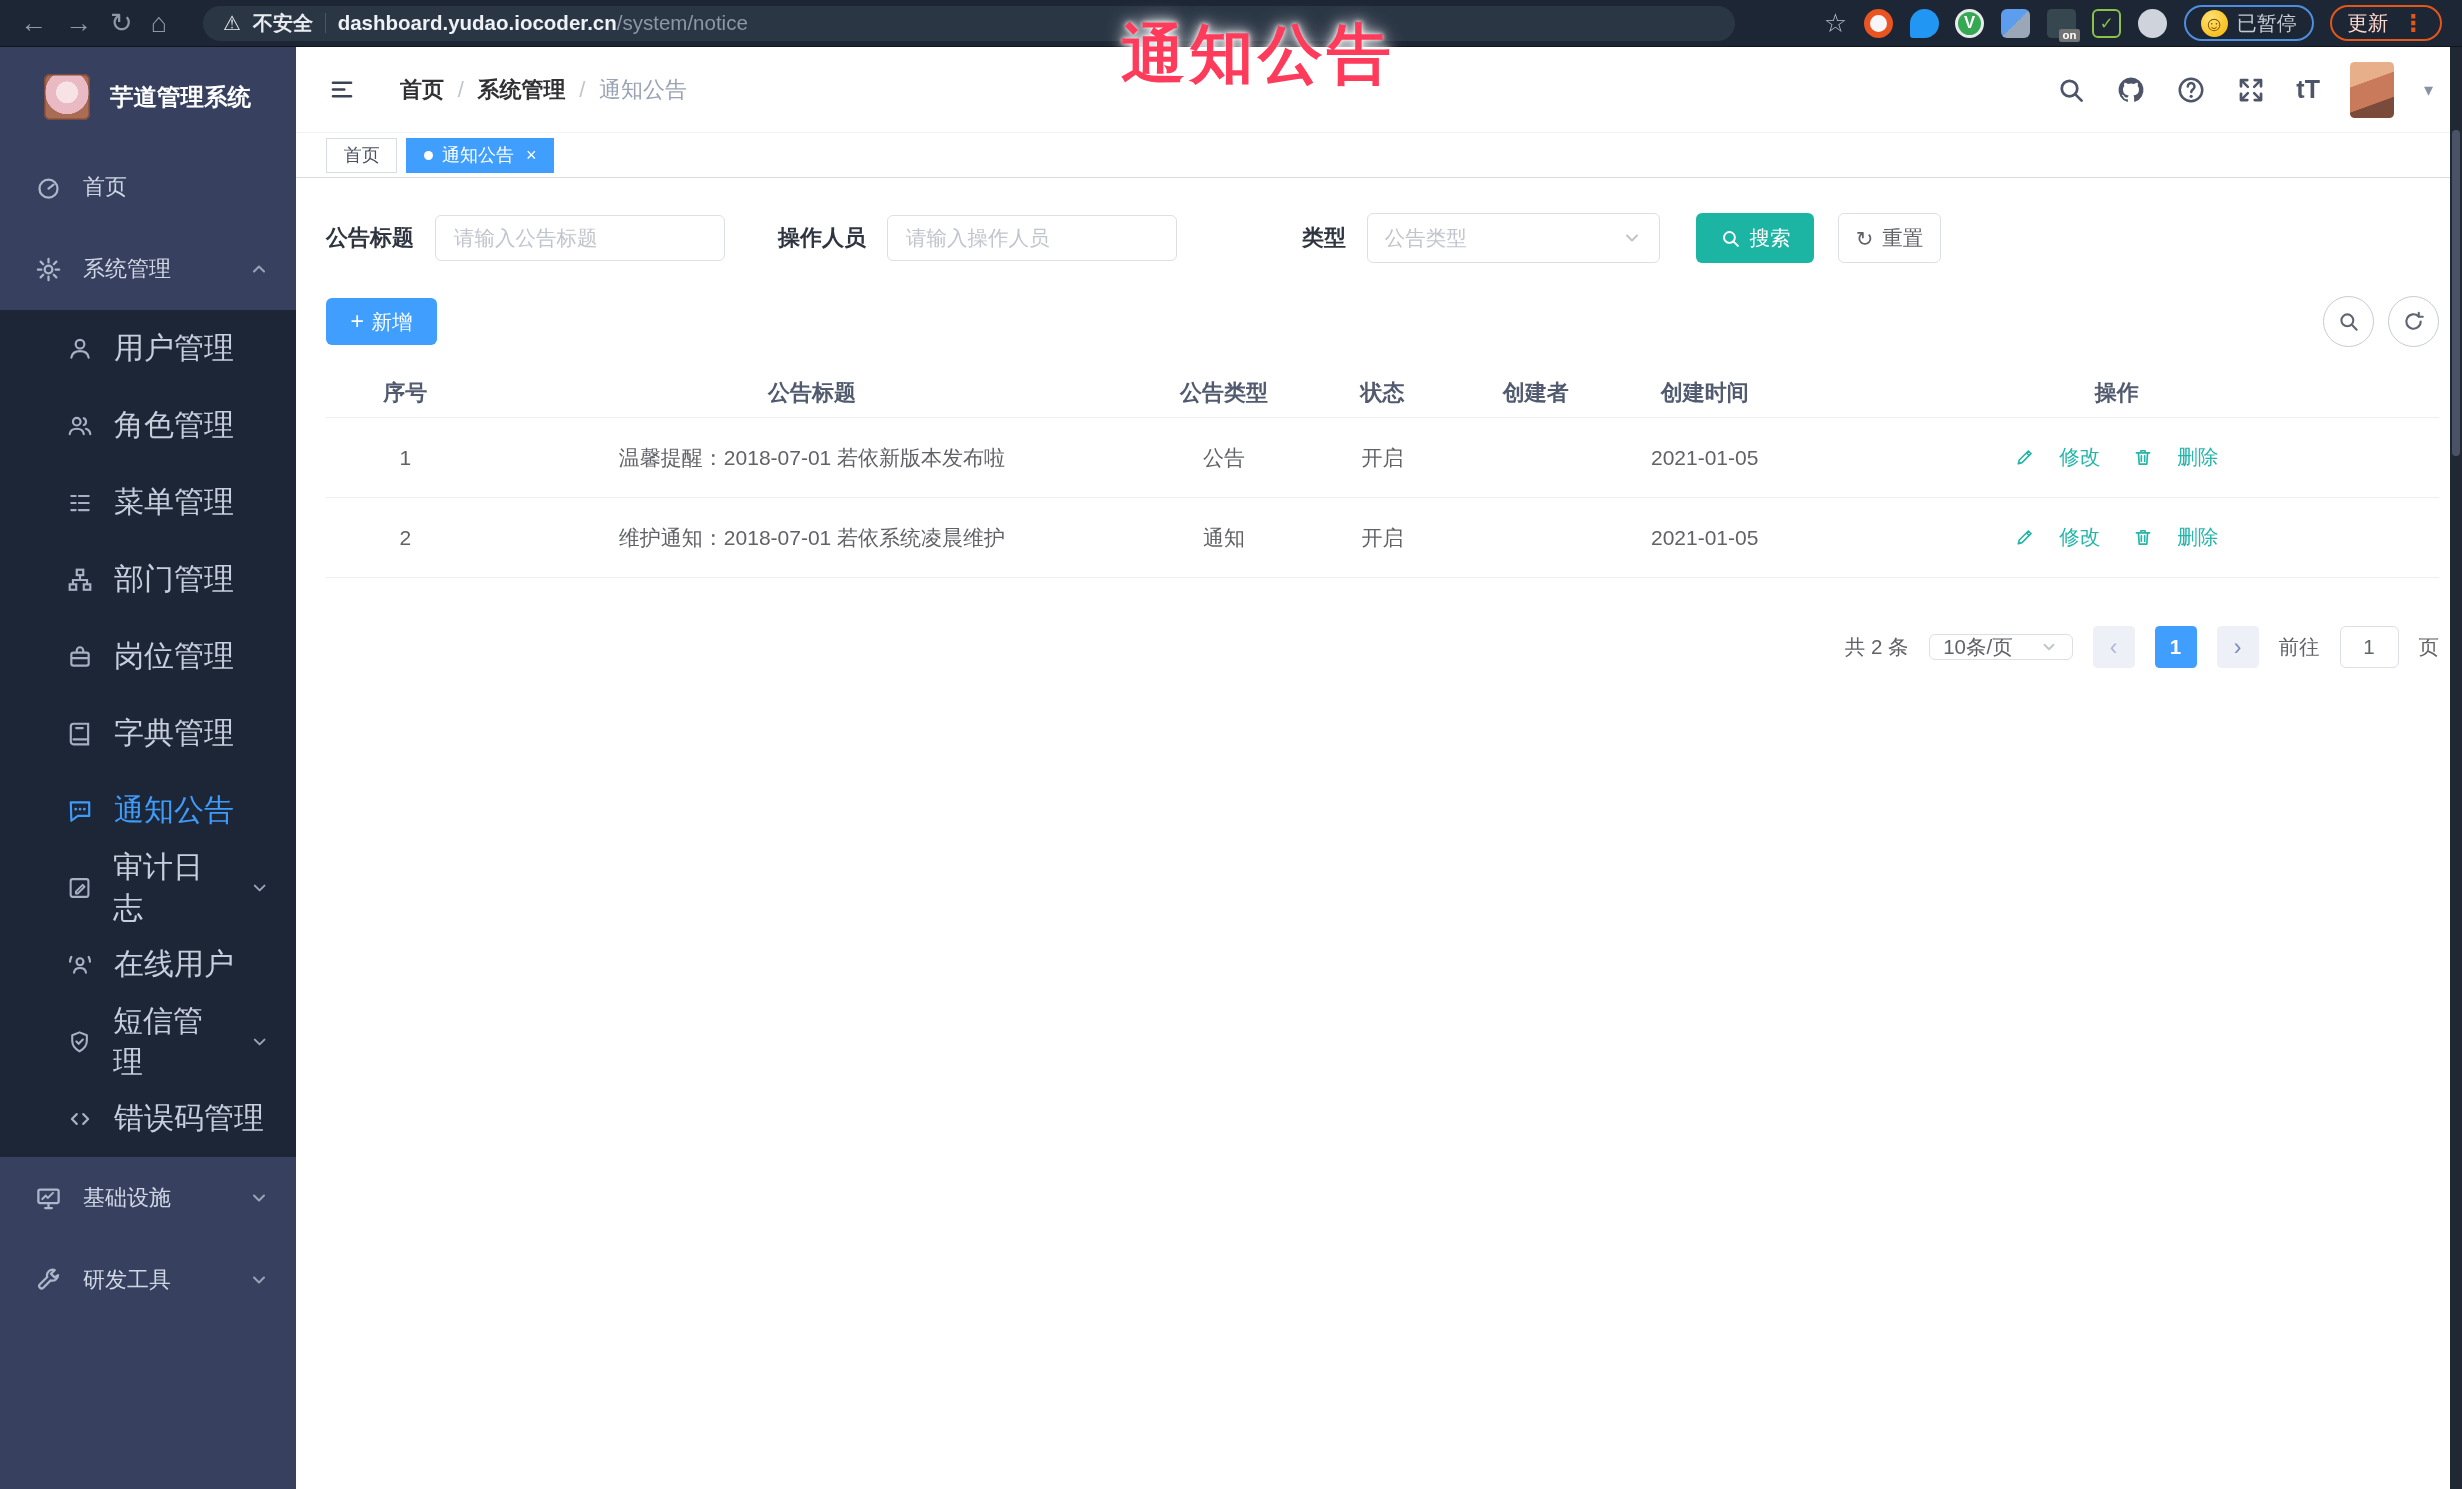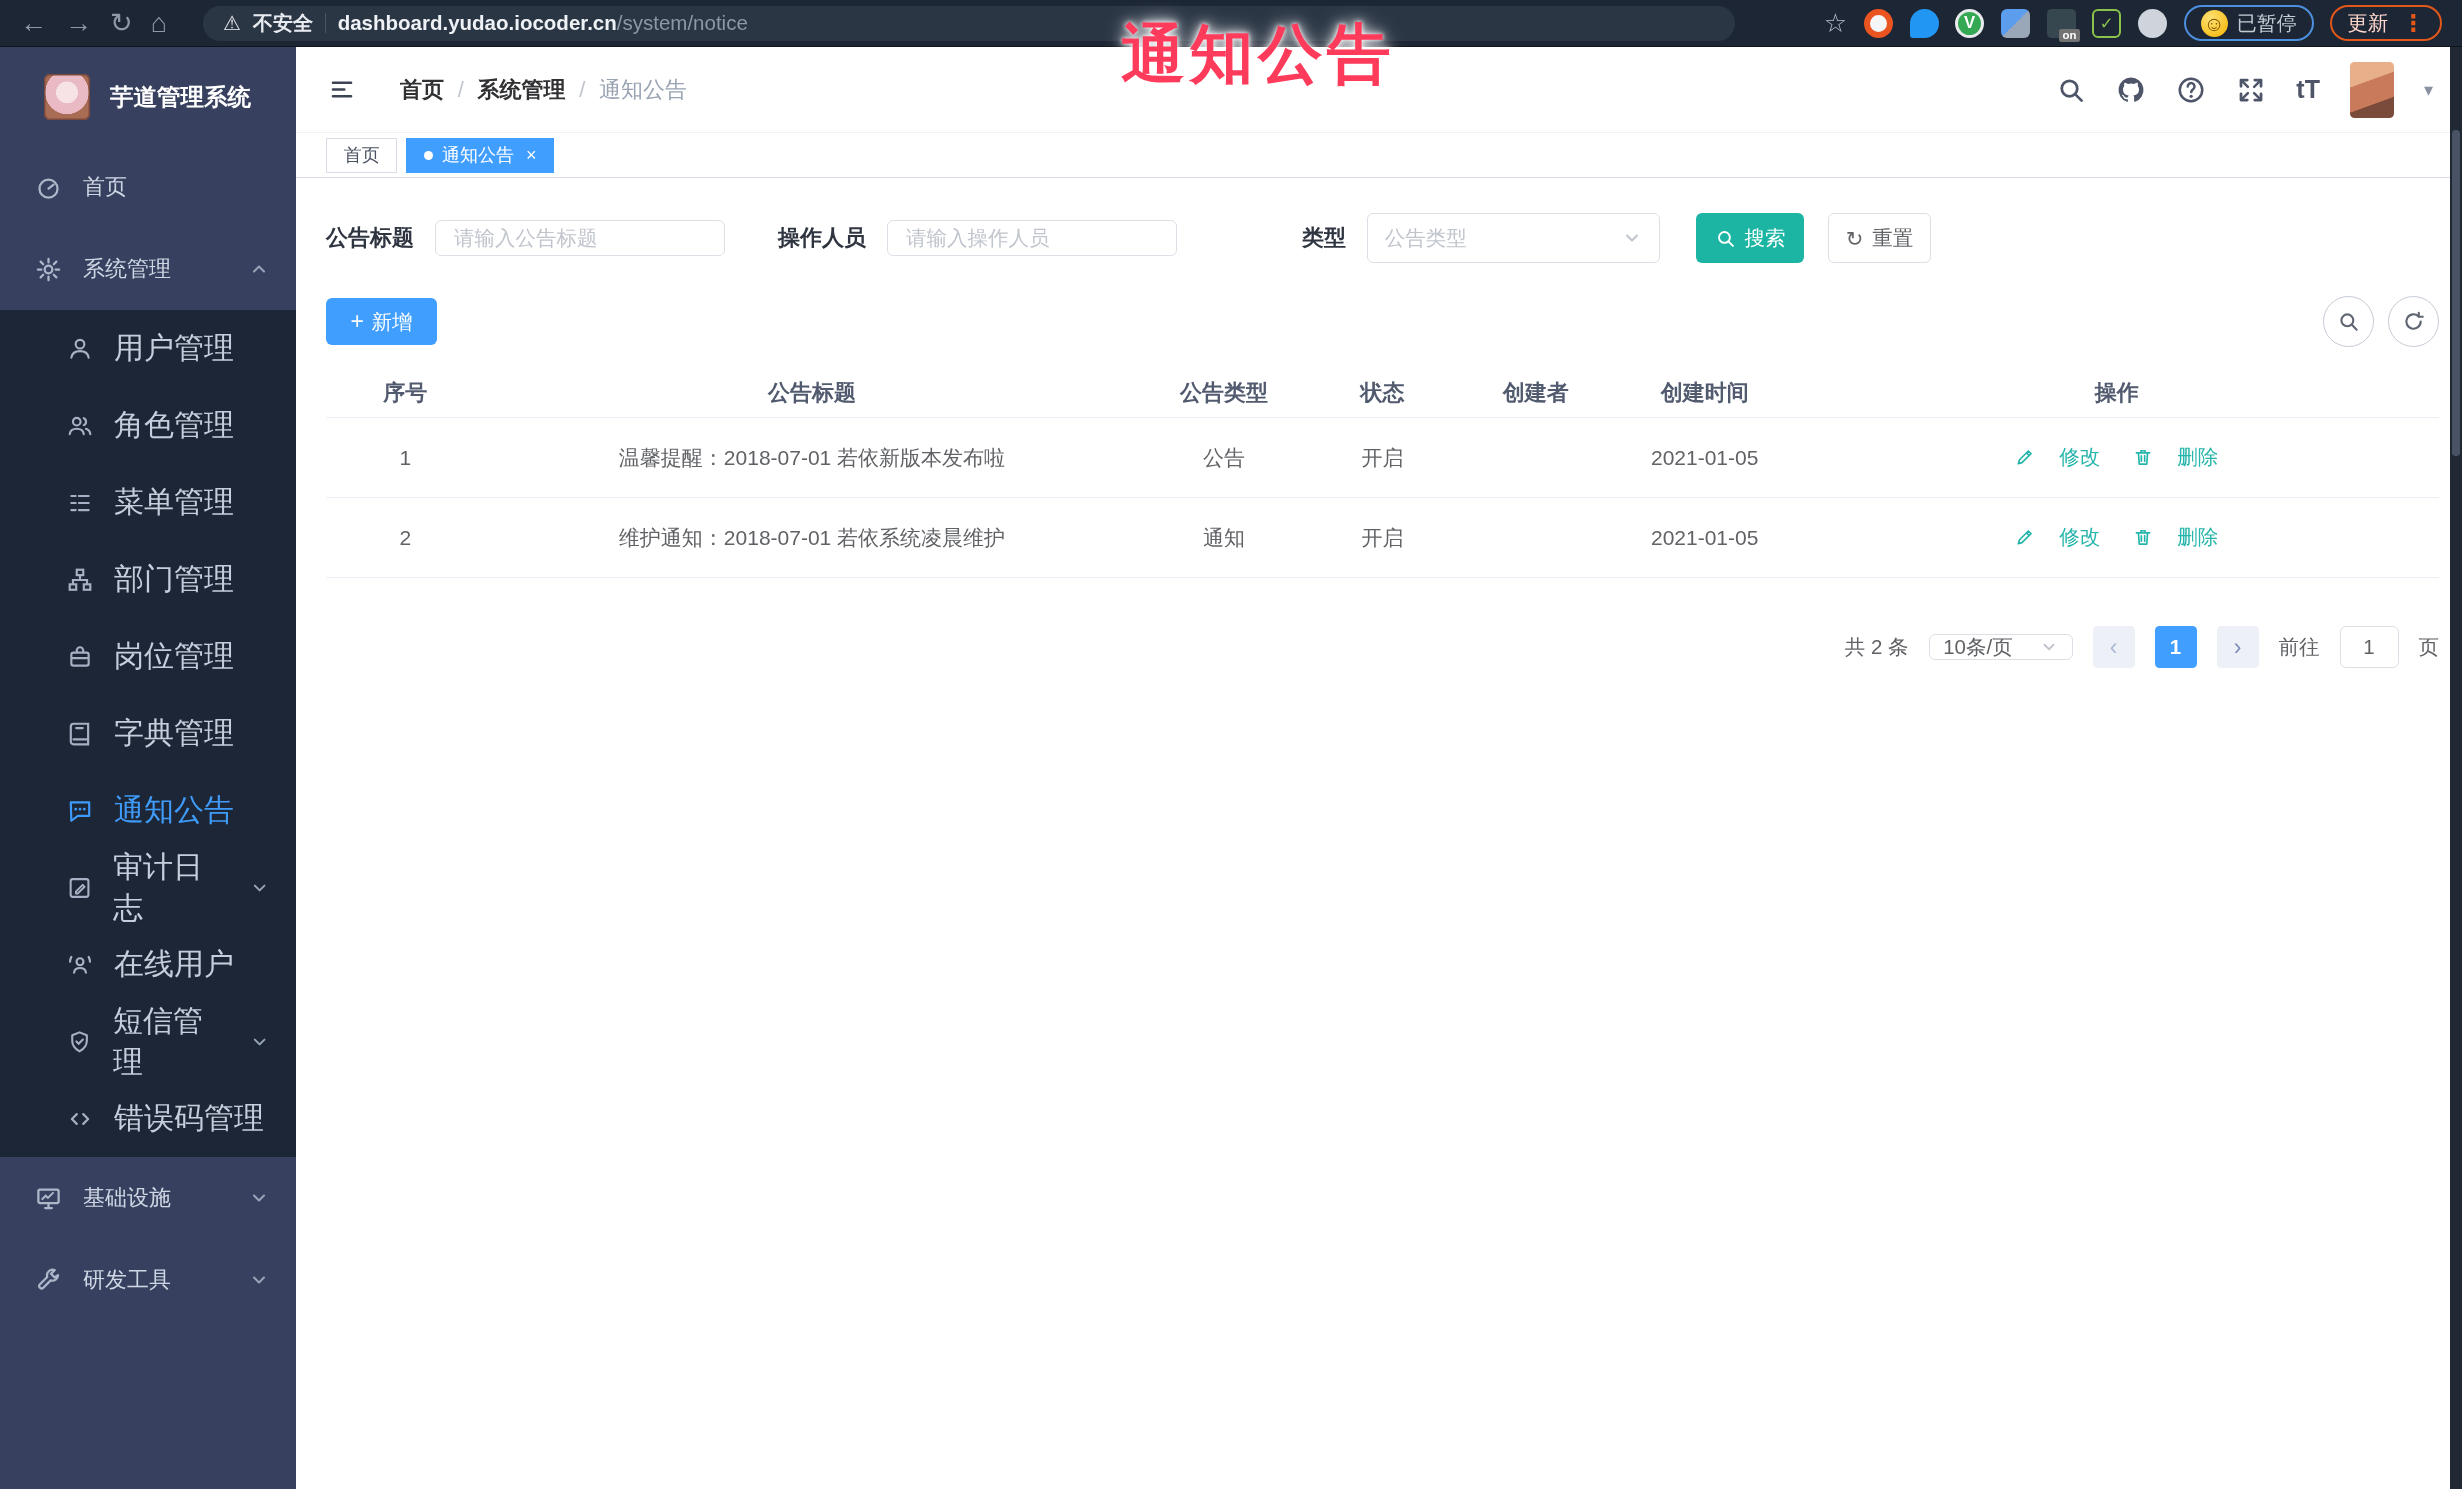--- a/index.html
+++ b/index.html
@@ -85,34 +85,34 @@
     border-bottom:0.8px solid #d8dce5;background:#fff;}
   .tab{height:35px;display:flex;align-items:center;gap:9px;padding:0 16.7px;border:0.8px solid #d8dce5;
     box-sizing:border-box;font-size:18px;color:#495060;background:#fff;cursor:pointer;}
   .tab.active{background:#409eff;border-color:#409eff;color:#fff;}
   .tab-dot{width:9px;height:9px;border-radius:50%;background:#fff;}
   .tab-close{font-size:18px;color:#fff;margin-left:3px;cursor:pointer;}
 
   .content{padding:0 24px 0 30px;}
   .filter-row{margin-top:35px;display:flex;align-items:center;}
   .f-label{font-size:22px;font-weight:bold;color:#2f3540;margin-right:21px;white-space:nowrap;}
-  .f-input{width:290px;height:36px;border:0.8px solid #dcdfe6;border-radius:6px;box-sizing:border-box;
+  .f-input{width:290px;height:46px;border:0.8px solid #dcdfe6;border-radius:6px;box-sizing:border-box;
     font-size:20.5px;color:#606266;padding:0 18px;outline:none;
     font-family:"Liberation Sans","DejaVu Sans",sans-serif;}
   .f-input::placeholder{color:#c0c4cc;}
   .f-select{width:293px;height:50px;border:0.8px solid #dcdfe6;border-radius:6px;box-sizing:border-box;
     display:flex;align-items:center;justify-content:space-between;padding:0 16.7px;cursor:pointer;}
   .f-select .ph{font-size:20.5px;color:#c0c4cc;}
   .f-select .sel-chev{width:20px;height:20px;color:#c0c4cc;}
   .gap1{width:53px;}
   .gap2{width:125px;}
   .btn{display:inline-flex;align-items:center;justify-content:center;gap:9px;border-radius:6px;
     font-size:20.5px;cursor:pointer;box-sizing:border-box;height:50px;
     font-family:"Liberation Sans","DejaVu Sans",sans-serif;border:0.8px solid transparent;}
-  .btn-search{width:108px;background:#1cb5a3;color:#fff;margin-left:36px;}
+  .btn-search{width:118px;background:#1cb5a3;color:#fff;margin-left:36px;}
   .btn-reset{width:103px;background:#fff;color:#606266;border-color:#dcdfe6;margin-left:24px;}
   .btn .bic{width:21px;height:21px;}
   .refresh-glyph{font-size:21px;line-height:1;}
 
   .action-row{margin-top:33px;display:flex;align-items:center;}
   .btn-add{width:111px;height:47px;background:#409eff;color:#fff;font-size:20.5px;border-radius:6px;
     display:inline-flex;align-items:center;justify-content:center;gap:7.6px;cursor:pointer;}
   .plus{font-size:23px;line-height:1;}
   .circle-group{margin-left:auto;display:flex;gap:13.7px;}
   .circle-btn{width:49px;height:49px;border-radius:50%;border:0.8px solid #c6cbd4;background:#fff;

